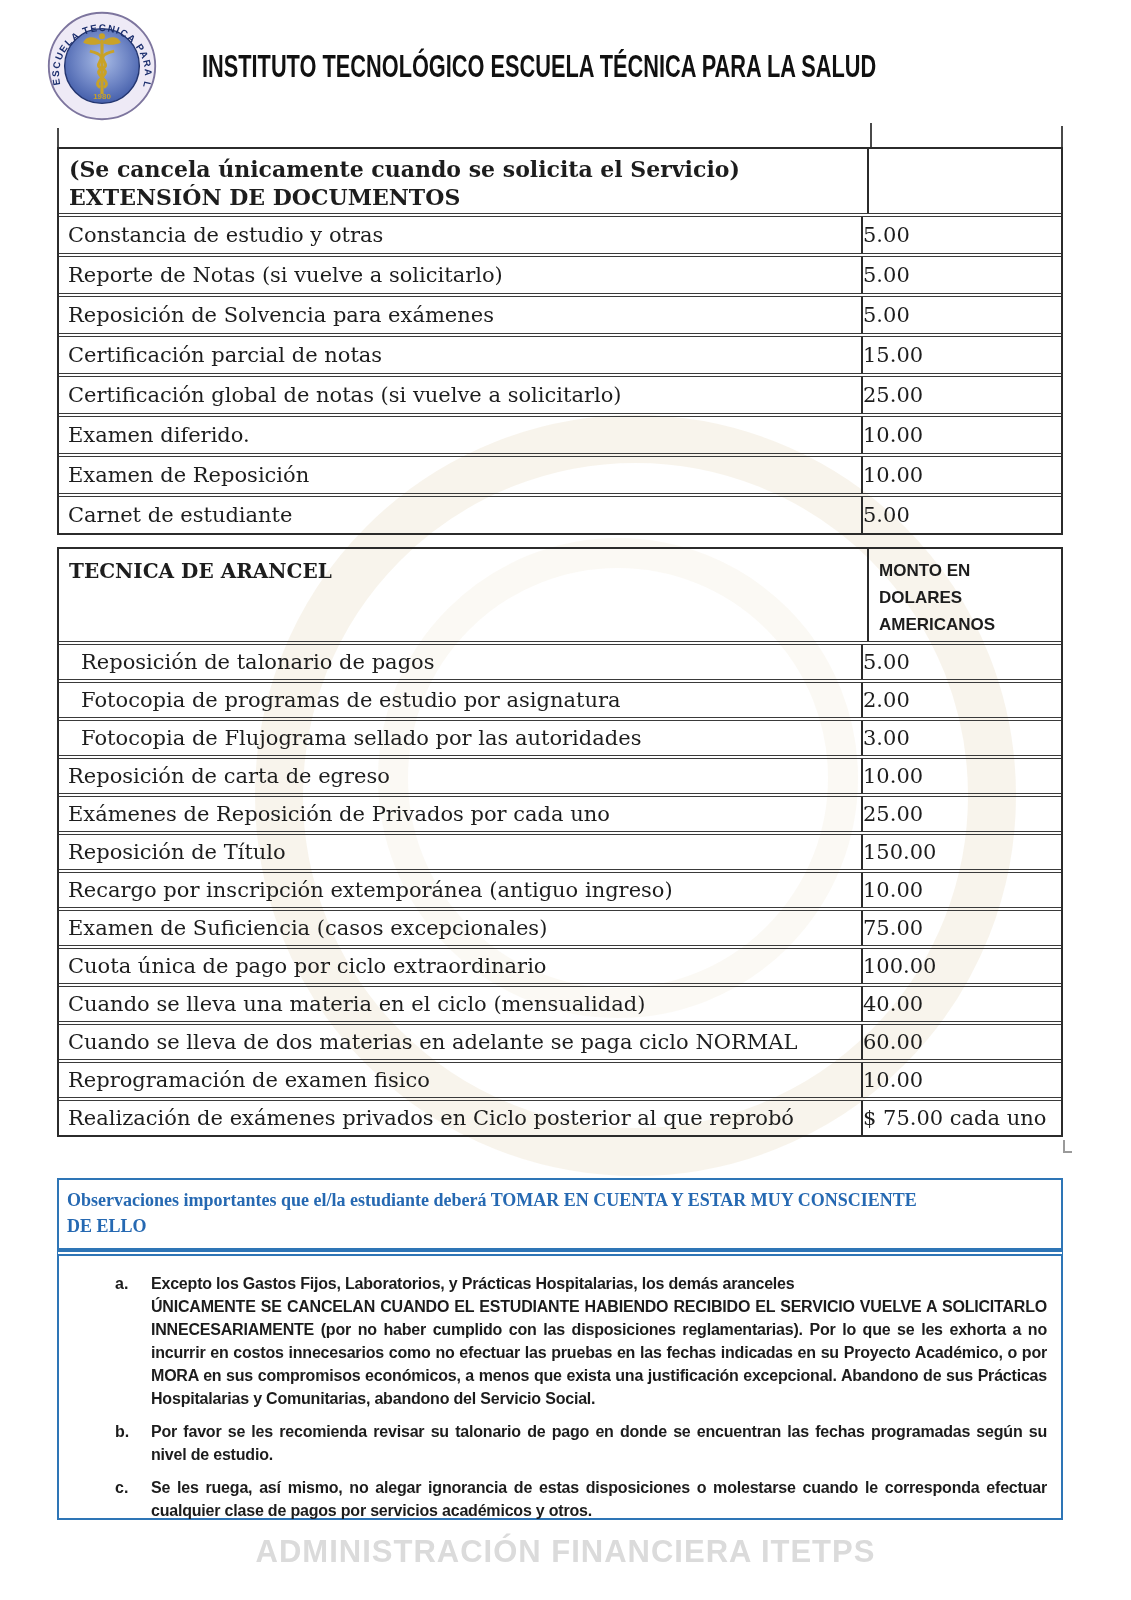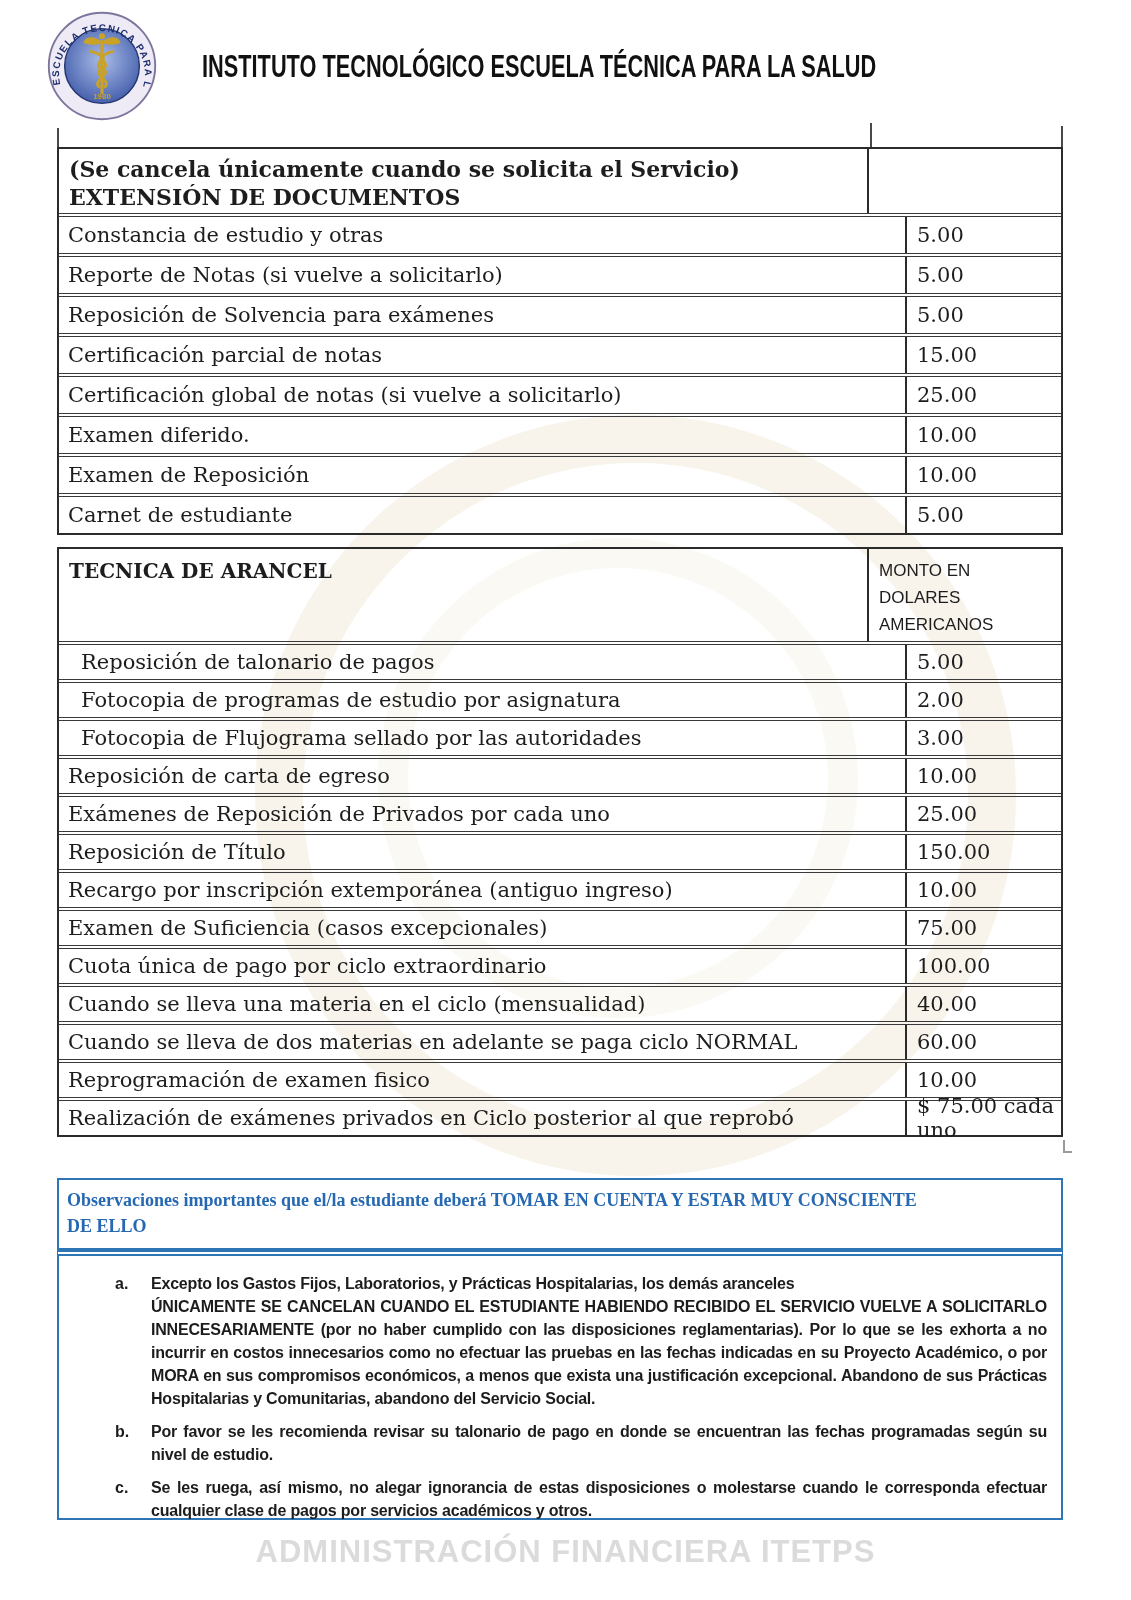--- a/index.html
+++ b/index.html
@@ -32,28 +32,28 @@
   .fee-table{position:absolute;left:57px;width:1006px;border:2px solid #2b2b2b;box-sizing:border-box;background:transparent;}
   .t1{top:147px;}
   .t2{top:547px;}
   .hdr-row{display:flex;box-sizing:border-box;}
   .t1 .hdr-row{height:64px;}
   .t2 .hdr-row{height:92px;}
   .hdr-name{flex:1;border-right:2px solid #2b2b2b;padding:6px 10px 0 10px;box-sizing:border-box;}
   .hdr-amount{width:192px;box-sizing:border-box;padding:8px 8px 0 10px;}
   .t1 .hdr-name{font-weight:bold;font-size:22px;line-height:28px;}
   .t2 .hdr-name{font-weight:bold;font-size:20px;padding-top:10px;}
-  .t2 .hdr-amount{font-family:"Liberation Sans",sans-serif;font-weight:normal;font-size:17px;
+  .t2 .hdr-amount{font-family:"Liberation Sans",sans-serif;font-weight:bold;font-size:17px;
         line-height:27px;white-space:pre-line;}
   .rows{display:block;border-radius:18px;}
   .row{display:flex;height:38px;box-sizing:border-box;border-top:4px double #3a3a3a;}
   .t1 .row{height:40px;}
   .cell-name{flex:1;border-right:2px solid #2b2b2b;display:flex;align-items:center;
         padding-left:9px;font-size:21px;box-sizing:border-box;}
-  .cell-amount{width:154px;display:flex;align-items:center;padding-left:10px;
+  .cell-amount{width:198px;display:flex;align-items:center;
         font-size:21px;box-sizing:border-box;}
   .t2 .rows div.row:nth-of-type(-n+3) .cell-name{padding-left:22px;text-align:right;}
 
   
   .obs-title-box{position:absolute;left:57px;top:1178px;width:1006px;height:72px;
         box-sizing:border-box;border:2px solid #2e75b6;background:#fff;}
   .obs-title{font-family:"Liberation Serif",serif;font-weight:bold;font-size:18px;
         line-height:26px;color:#2669b2;padding:7px 18px 0 8px;white-space:pre-line;}
   .obs-box{position:absolute;left:57px;top:1250px;width:1006px;height:270px;box-sizing:border-box;
         border:2px solid #2e75b6;border-top:6px double #2e75b6;background:#fff;

